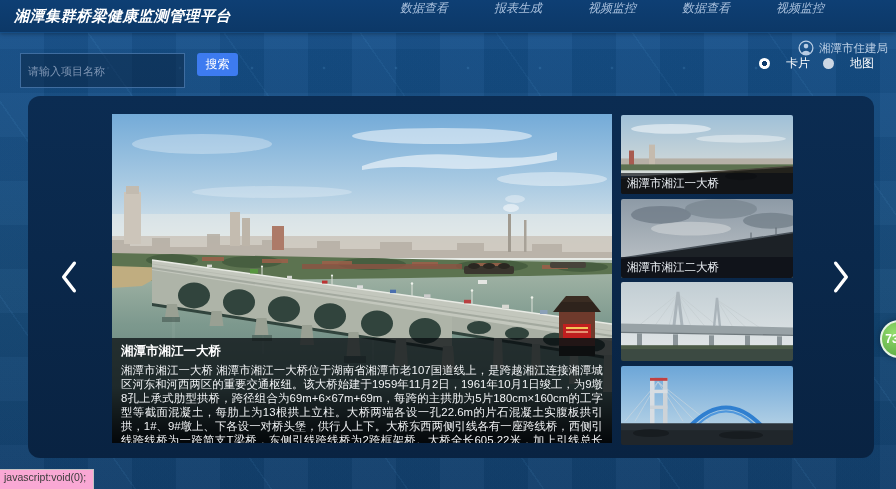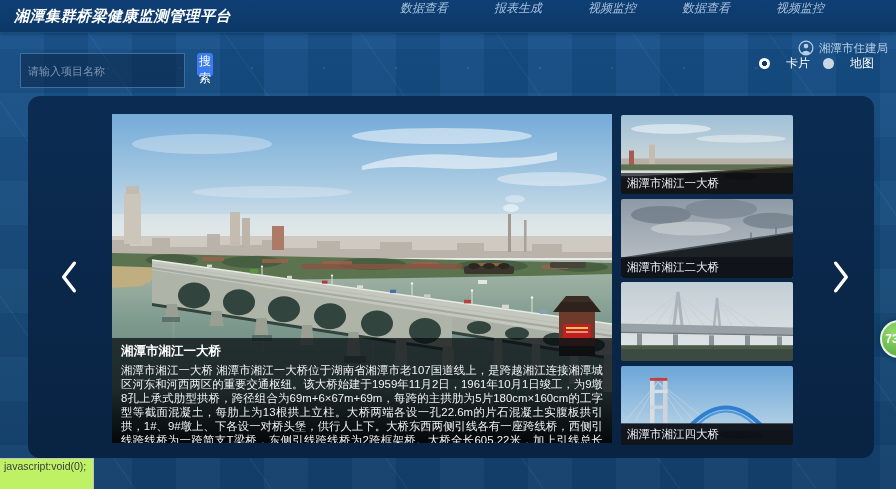--- a/index.html
+++ b/index.html
@@ -39,21 +39,21 @@
   .avatar-icon { width:16px; height:16px; display:block; }
 
   
   .search-input {
     position:absolute; left:20px; top:53px; width:165px; height:35px;
     background:rgba(8,30,58,.45); border:1px solid #3f6da0;
     color:#d6e4f4; font-size:11px; padding:0 7px; outline:none; z-index:4;
   }
   .search-input::placeholder { color:#7e95b3; }
   .search-btn {
-    position:absolute; left:197px; top:53px; width:16px; height:23px;
+    position:absolute; left:197px; top:53px; width:41px; height:23px;
     background:#3d7bf0; border:none; border-radius:3px;
     color:#fff; font-size:12px; cursor:pointer; z-index:4;
   }
   .view-toggle {
     position:absolute; right:22px; top:55px; display:flex; gap:13px;
     color:#ffffff; font-size:12px; align-items:center; z-index:4;
   }
   .view-toggle label { display:flex; align-items:center; gap:16px; cursor:pointer; }
   .radio-dot { width:11px; height:11px; border-radius:50%; background:#ccd7e4; display:inline-block; }
   .radio-dot.selected { background:radial-gradient(circle,#0d3a6c 0 2.6px, #ffffff 2.7px); }
@@ -98,22 +98,22 @@
     border-radius:50%; background:radial-gradient(circle at 35% 32%, #93dc6d, #4f9e3a);
     border:2px solid #e9f5e4; color:#ffffff; font-size:12px; font-weight:bold;
     display:flex; align-items:center; justify-content:center; z-index:9; cursor:pointer;
     box-shadow:0 0 6px rgba(0,0,0,.35);
   }
   .score-badge span { margin-right:14px; }
 
   
   .status-tip {
     position:absolute; left:0; bottom:0; z-index:10;
-    background:#bef264; border:1px solid #c3c3c3; border-left:none; border-bottom:none;
-    color:#3c3c3c; font-size:10.5px; padding:1px 7px 17px 4px;
+    background:#f9a8d4; border:1px solid #c3c3c3; border-left:none; border-bottom:none;
+    color:#3c3c3c; font-size:10.5px; padding:1px 7px 6px 4px;
   }
 </style>
 </head>
 <body>
 
 <div class="bg-layer"></div>
 
 <header class="app-header">
   <div class="app-title">湘潭集群桥梁健康监测管理平台</div>
   <nav class="main-nav">
@@ -383,21 +383,20 @@
         <rect x="29" y="12" width="17.5" height="3" fill="#c24040"></rect>
         <rect x="29" y="24" width="17.5" height="3.5" fill="#d8dde2"></rect>
         <rect x="29" y="40" width="17.5" height="3.5" fill="#cdd3d8"></rect>
         <path d="M70,60 Q105,24 140,60" fill="none" stroke="#2f7fd0" stroke-width="4"></path>
         <path d="M76,60 Q105,32 134,60" fill="none" stroke="#4f97dc" stroke-width="2.2"></path>
         <rect x="0" y="58" width="172" height="8" fill="#2a3138"></rect>
         <rect x="0" y="65" width="172" height="15" fill="#20262b"></rect>
         <ellipse cx="30" cy="68" rx="18" ry="4" fill="#171c20"></ellipse>
         <ellipse cx="120" cy="70" rx="22" ry="4" fill="#171c20"></ellipse>
       </svg>
-      <div class="thumb-label">湘潭市湘江四大桥</div>
     </div>
   </div>
 
   <button class="arrow-btn arrow-right">
     <svg viewBox="0 0 20 32">
       <polyline points="5,3 15,16 5,29" fill="none" stroke="#ffffff" stroke-width="3.2" stroke-linecap="round" stroke-linejoin="round"></polyline>
     </svg>
   </button>
 
 </main>

